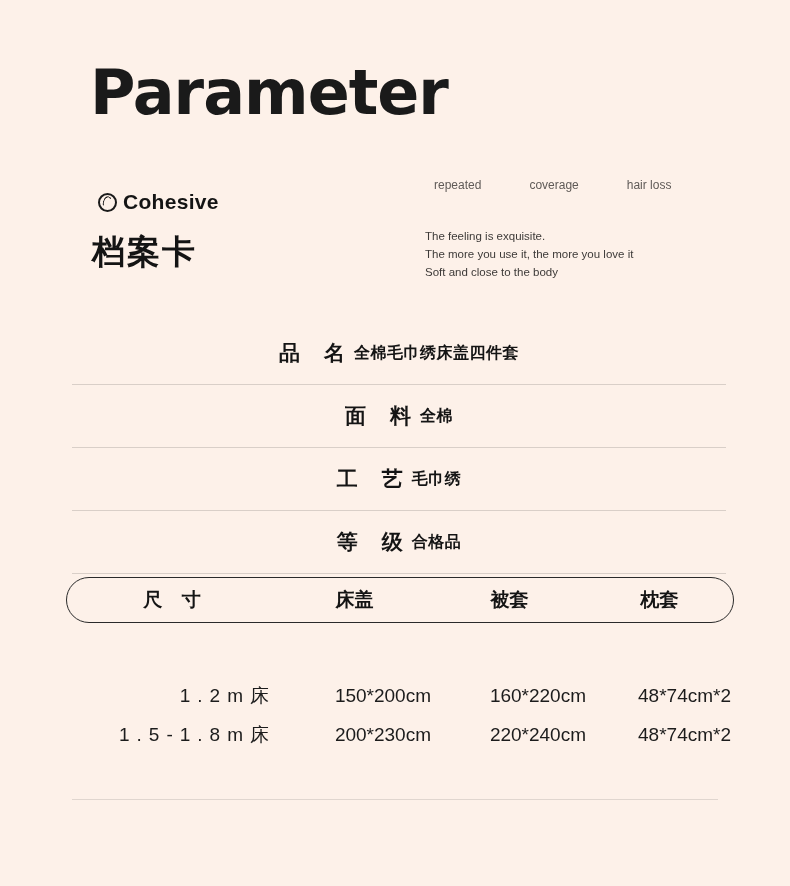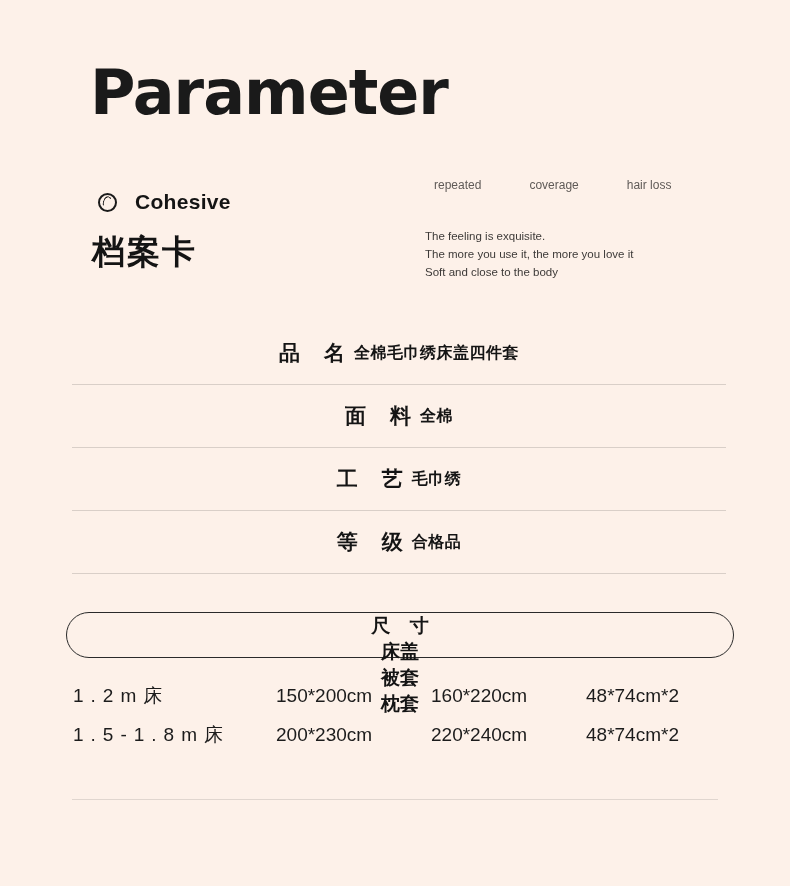--- a/index.html
+++ b/index.html
@@ -34,21 +34,21 @@
     line-height: 1;
   }
 
   
   .brand-row {
     position: absolute;
     left: 98px;
     top: 190px;
     display: flex;
     align-items: center;
-    gap: 18px;
+    gap: 6px;
   }
   .brand-mark {
     width: 19px;
     height: 19px;
     border-radius: 50%;
     border: 2.2px solid #1a1a1a;
     position: relative;
     box-sizing: border-box;
   }
   .brand-mark::after {
@@ -125,29 +125,28 @@
     font-size: 16px;
     font-weight: 700;
     color: #141414;
     letter-spacing: 0.5px;
   }
 
   
   .size-head {
     position: absolute;
     left: 66px;
-    top: 612px;
+    top: 577px;
     width: 668px;
     height: 46px;
     box-sizing: border-box;
     border: 1.6px solid #2a2a2a;
     border-radius: 23px;
     display: flex;
     align-items: center;
-    flex-direction: column;
   }
   .size-head .cell {
     font-size: 19px;
     font-weight: 700;
     color: #141414;
     text-align: center;
   }
   .c1 { width: 210px; letter-spacing: 7px; text-indent: 7px; }
   .c2 { width: 155px; }
   .c3 { width: 155px; }
@@ -160,21 +159,21 @@
     width: 668px;
   }
   .size-row {
     display: flex;
     align-items: center;
     height: 39px;
   }
   .size-row .cell {
     font-size: 19px;
     color: #1c1c1c;
-    text-align: left;
+    text-align: right;
   }
 
   .bottom-rule {
     position: absolute;
     left: 72px;
     top: 799px;
     width: 646px;
     border-top: 1.4px solid #e0d6cf;
   }
 </style>

